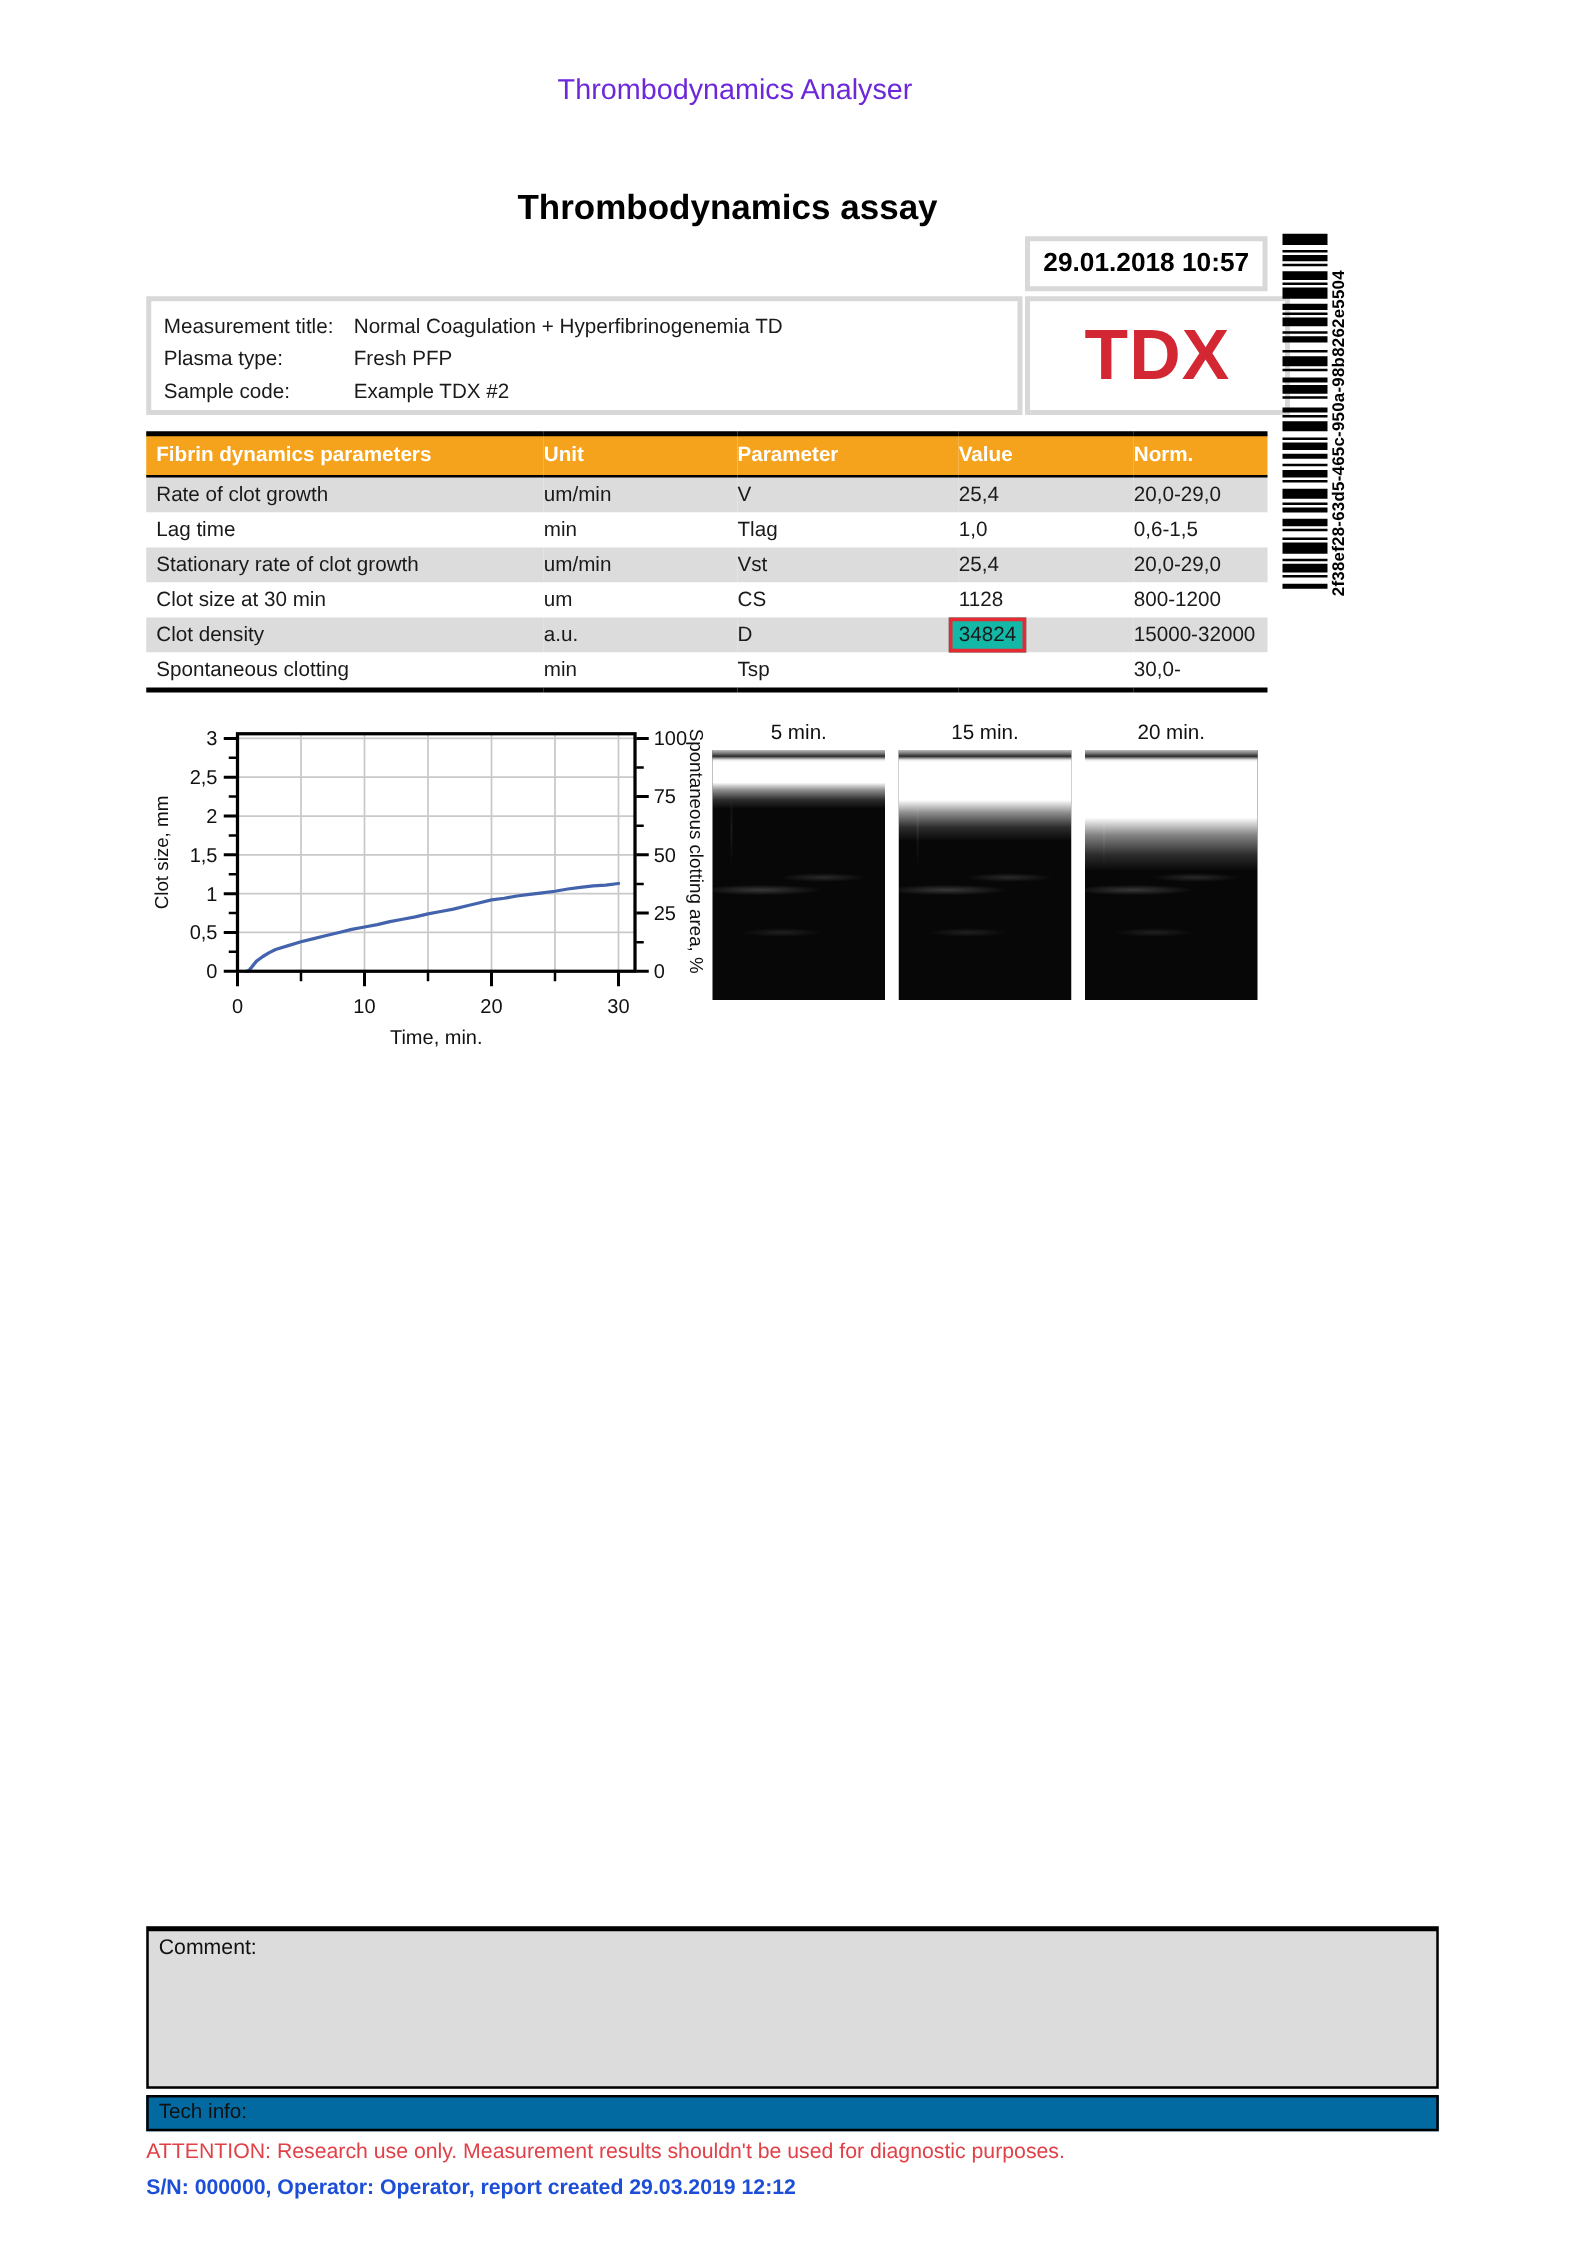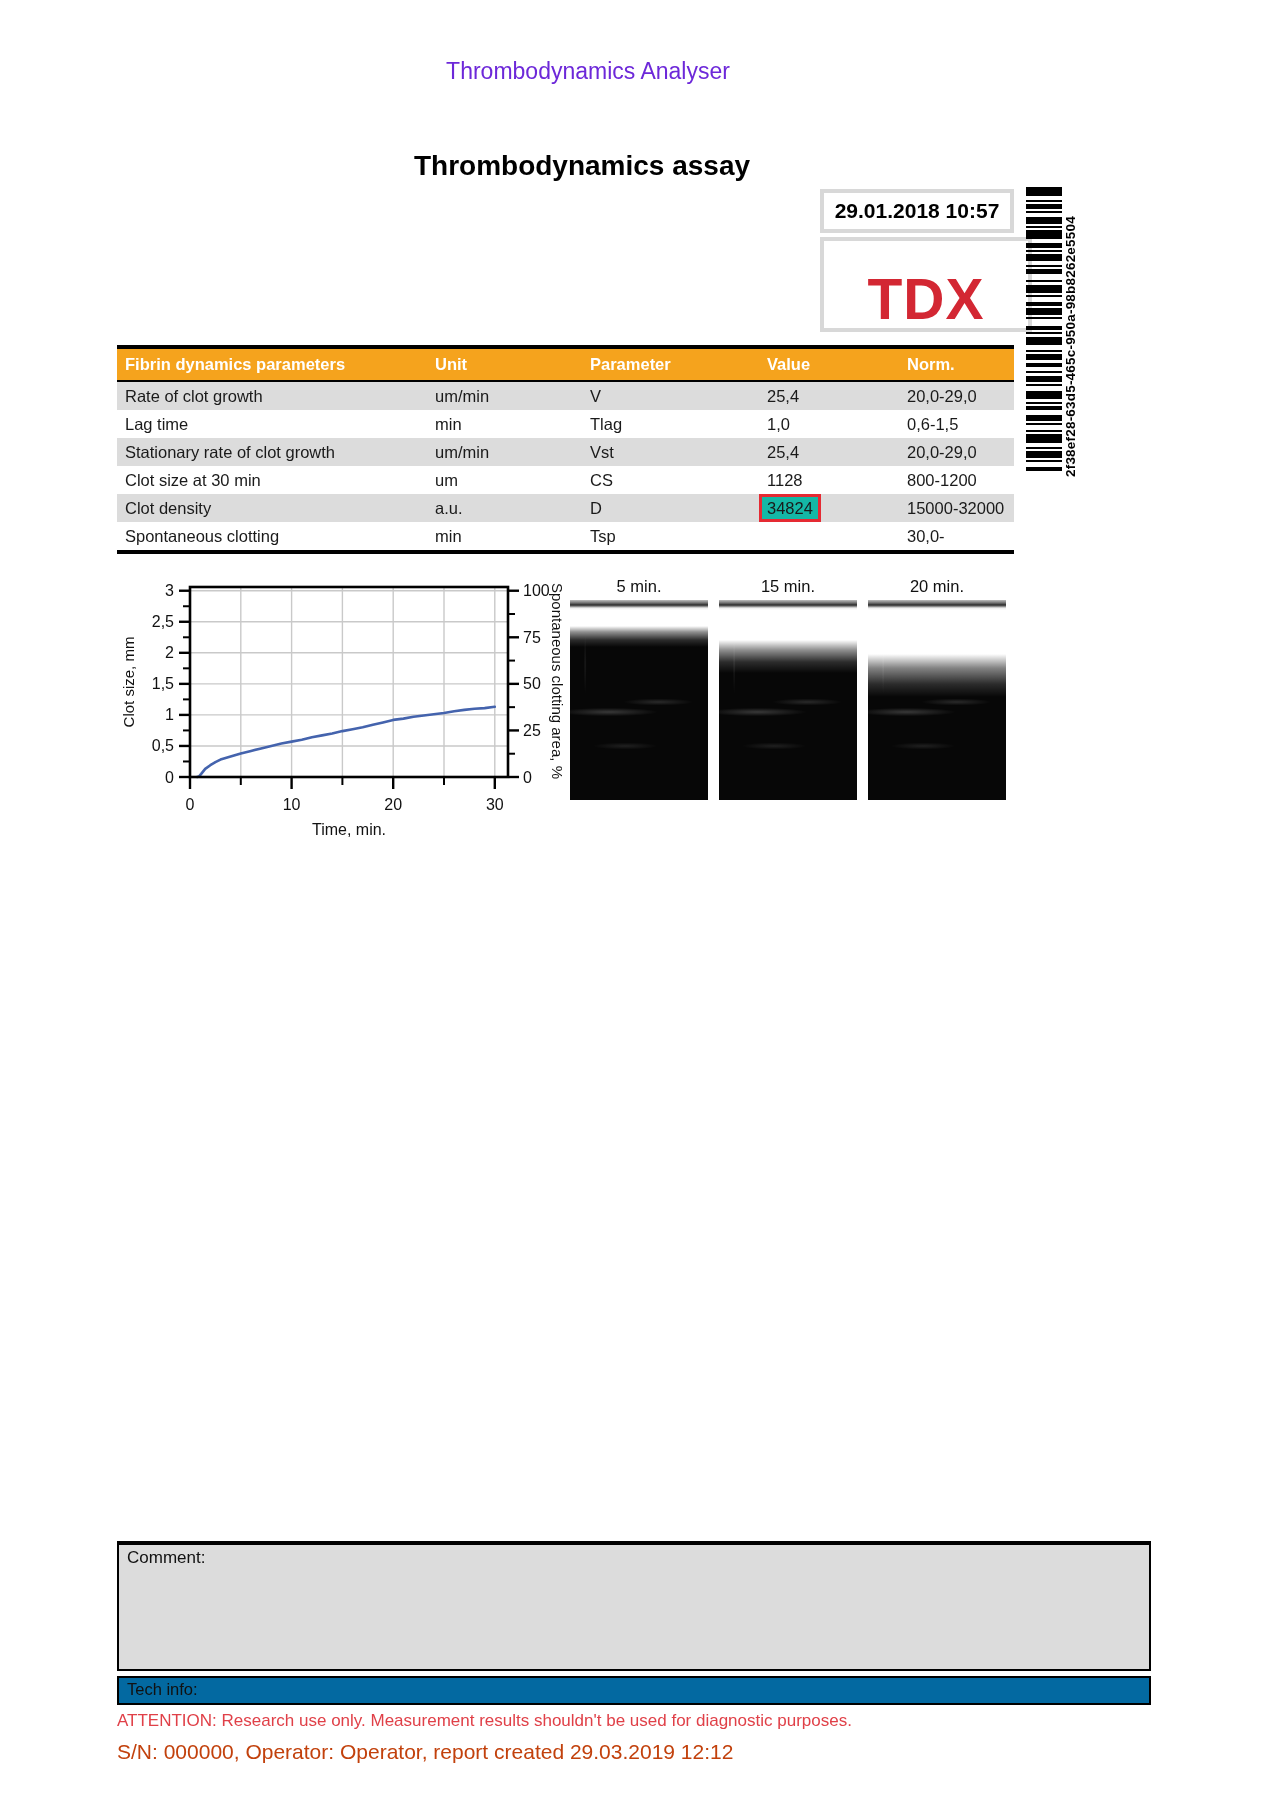--- a/index.html
+++ b/index.html
@@ -10,21 +10,21 @@
   .app-title{left:0;right:110px;top:58px;text-align:center;font-size:23px;font-weight:400;color:#6d28d9;padding-left:12px;}
   .report-title{left:0;right:110px;top:150px;text-align:center;font-size:28px;font-weight:700;color:#000;}
 
   .date-box{left:820px;top:189px;width:194px;height:44px;border:4px solid #d8d8d8;box-sizing:border-box;
             display:flex;align-items:center;justify-content:center;font-size:21px;font-weight:700;color:#000;}
   .meas-box{left:117px;top:237px;width:701px;height:95px;border:4px solid #d8d8d8;box-sizing:border-box;
             padding:7px 10px;}
   .meas-row{display:flex;font-size:16.5px;line-height:26px;}
   .meas-label{width:152px;flex:none;}
   .tdx-box{left:820px;top:237px;width:212px;height:95px;border:4px solid #d8d8d8;box-sizing:border-box;
-           display:flex;align-items:flex-end;justify-content:center;}
+           display:flex;align-items:center;justify-content:center;}
   .tdx-logo{font-size:57px;font-weight:800;color:#d32733;letter-spacing:1px;line-height:1;}
 
   .barcode{left:1026px;top:187px;width:36px;height:286px;}
   .barcode-text{left:1063px;top:183px;height:294px;display:flex;align-items:center;
                 writing-mode:vertical-rl;transform:rotate(180deg);
                 font-size:13.5px;font-weight:700;letter-spacing:.2px;white-space:nowrap;color:#000;}
 
   .table-wrap{left:117px;top:345px;width:897px;}
   table.params{border-collapse:collapse;width:897px;table-layout:fixed;
                border-top:4px solid #000;border-bottom:4px solid #000;font-size:16.5px;}
@@ -52,34 +52,48 @@
   .panel-2{background-image:linear-gradient(180deg,#bdbdbd 0,#6e6e6e 3px,#2a2a2a 5px,#ededed 8px,#fff 10px,
            #fff 40px,rgba(255,255,255,.55) 50px,rgba(255,255,255,.15) 62px,rgba(0,0,0,0) 73px);}
   .panel-3{background-image:linear-gradient(180deg,#bdbdbd 0,#6e6e6e 3px,#2a2a2a 5px,#ededed 8px,#fff 10px,
            #fff 54px,rgba(255,255,255,.5) 68px,rgba(255,255,255,.15) 84px,rgba(0,0,0,0) 97px);}
 
   .comment-box{left:117px;top:1541px;width:1034px;height:130px;background:#dcdcdc;box-sizing:border-box;
                border:2px solid #000;border-top-width:4px;padding:3px 8px;font-size:17px;color:#111;}
   .tech-box{left:117px;top:1676px;width:1034px;height:29px;background:#0369a1;box-sizing:border-box;
             border:2px solid #000;padding:2px 8px;font-size:16.5px;color:#111;}
   .attention{left:117px;top:1711px;font-size:17px;color:#e04048;}
-  .serial{left:117px;top:1740px;font-size:21px;color:#c2410c;}
+  .serial{left:117px;top:1740px;font-size:17px;color:#1d4ed8;font-weight:bold;}
 </style>
 </head>
 <body>
 
 <div class="page">
 
   <div class="abs app-title">Thrombodynamics Analyser</div>
   <div class="abs report-title">Thrombodynamics assay</div>
 
   <div class="abs date-box">
     <span>29.01.2018 10:57</span>
   </div>
 
+  <div class="abs meas-box">
+    <div class="meas-row">
+      <span class="meas-label">Measurement title:</span>
+      <span>Normal Coagulation + Hyperfibrinogenemia TD</span>
+    </div>
+    <div class="meas-row">
+      <span class="meas-label">Plasma type:</span>
+      <span>Fresh PFP</span>
+    </div>
+    <div class="meas-row">
+      <span class="meas-label">Sample code:</span>
+      <span>Example TDX #2</span>
+    </div>
+  </div>
 
   <div class="abs tdx-box">
     <span class="tdx-logo">TDX</span>
   </div>
 
   <div class="abs barcode" id="barcode">
       <div style="position: absolute; left: 0px; right: 0px; top: 0px; height: 8.66667px; background: rgb(0, 0, 0);"></div>
       <div style="position: absolute; left: 0px; right: 0px; top: 13px; height: 2.16667px; background: rgb(0, 0, 0);"></div>
       <div style="position: absolute; left: 0px; right: 0px; top: 17.3333px; height: 4.33333px; background: rgb(0, 0, 0);"></div>
       <div style="position: absolute; left: 0px; right: 0px; top: 23.8333px; height: 2.16667px; background: rgb(0, 0, 0);"></div>

